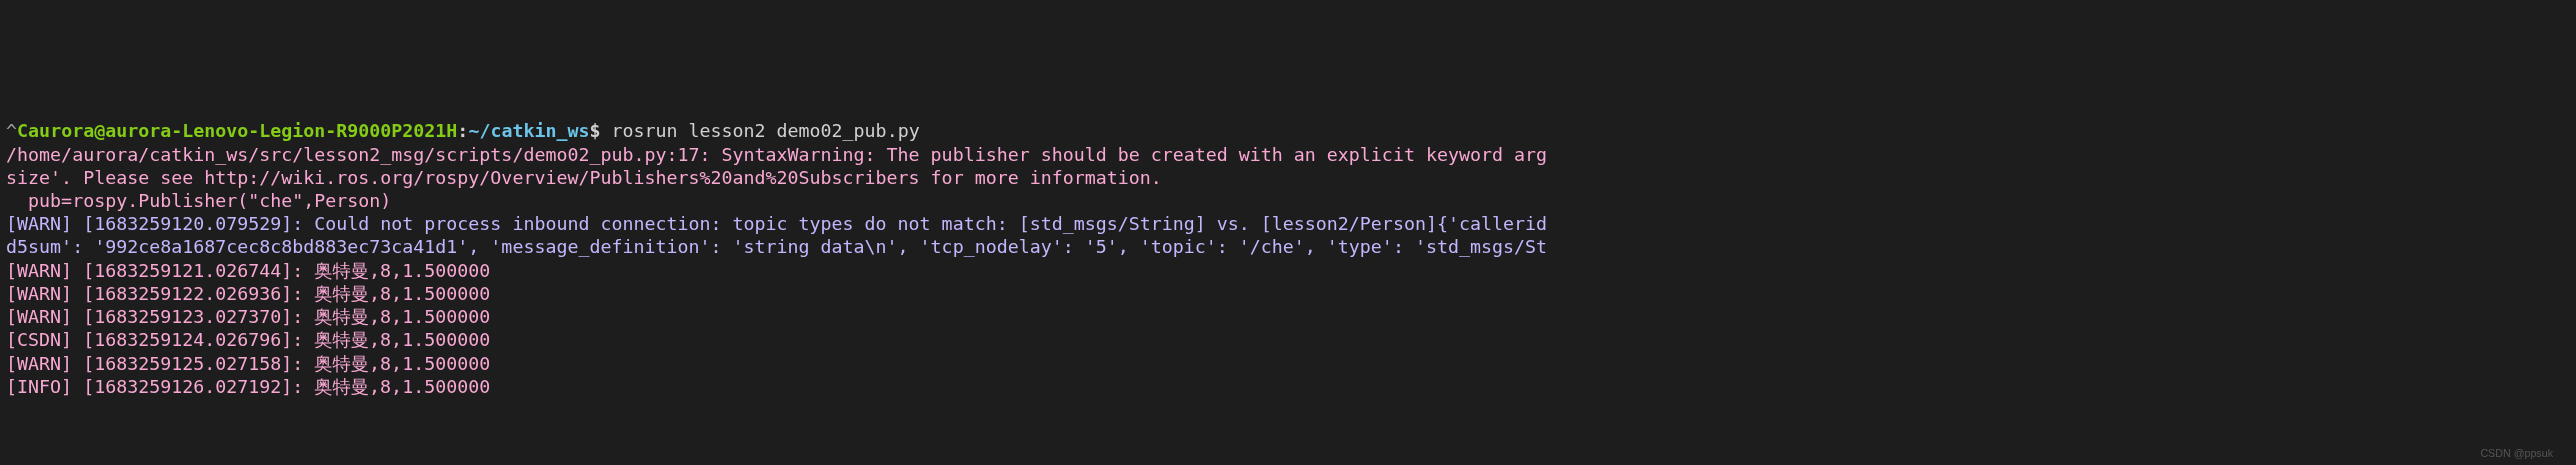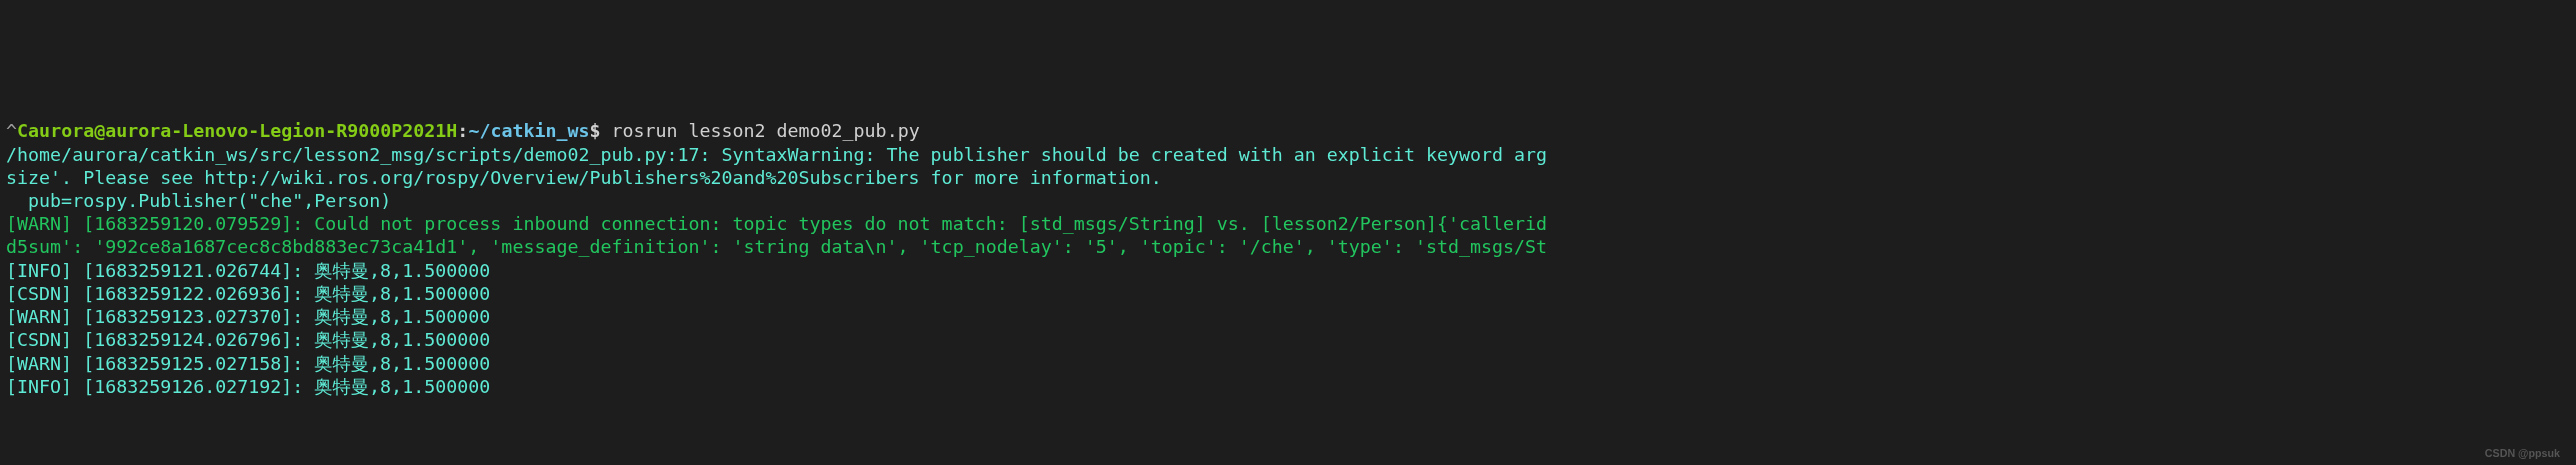--- a/index.html
+++ b/index.html
@@ -17,46 +17,45 @@
   }
   .term {
     padding: 3.1px 6.1px;
   }
   .prompt-caret { color: #9e9e9e; }
   .prompt-userhost { color: #84cc16; font-weight: bold; }
   .prompt-sep { color: #d0d0d0; font-weight: bold; }
   .prompt-path { color: #6cc4e8; font-weight: bold; }
   .prompt-dollar { color: #d0d0d0; font-weight: bold; }
   .cmd { color: #d0d0d0; }
-  .stdout { color: #5eead4; }
-  .warn { color: #22c55e; }
+  .stdout { color: #f9a8d4; }
+  .warn { color: #c4b5fd; }
   .watermark {
     position: absolute;
     bottom: 4.6px;
-    right: 16px;
+    right: 23px;
     font-size: 10.7px;
     color: #555;
     font-family: Arial, sans-serif;
     white-space: nowrap;
-    font-weight: bold;
   }
 </style>
 </head>
 <body>
 
 
 
 <div class="term"><span class="prompt-caret">^</span><span class="prompt-userhost">Caurora@aurora-Lenovo-Legion-R9000P2021H</span><span class="prompt-sep">:</span><span class="prompt-path">~/catkin_ws</span><span class="prompt-dollar">$</span><span class="cmd"> rosrun lesson2 demo02_pub.py</span>
 <span class="stdout">/home/aurora/catkin_ws/src/lesson2_msg/scripts/demo02_pub.py:17: SyntaxWarning: The publisher should be created with an explicit keyword arg</span>
 <span class="stdout">size'. Please see http://wiki.ros.org/rospy/Overview/Publishers%20and%20Subscribers for more information.</span>
 <span class="stdout">  pub=rospy.Publisher("che",Person)</span>
 <span class="warn">[WARN] [1683259120.079529]: Could not process inbound connection: topic types do not match: [std_msgs/String] vs. [lesson2/Person]{'callerid</span>
 <span class="warn">d5sum': '992ce8a1687cec8c8bd883ec73ca41d1', 'message_definition': 'string data\n', 'tcp_nodelay': '5', 'topic': '/che', 'type': 'std_msgs/St</span>
-<span class="stdout">[INFO] [1683259121.026744]: 奥特曼,8,1.500000</span>
-<span class="stdout">[CSDN] [1683259122.026936]: 奥特曼,8,1.500000</span>
+<span class="stdout">[WARN] [1683259121.026744]: 奥特曼,8,1.500000</span>
+<span class="stdout">[WARN] [1683259122.026936]: 奥特曼,8,1.500000</span>
 <span class="stdout">[WARN] [1683259123.027370]: 奥特曼,8,1.500000</span>
 <span class="stdout">[CSDN] [1683259124.026796]: 奥特曼,8,1.500000</span>
 <span class="stdout">[WARN] [1683259125.027158]: 奥特曼,8,1.500000</span>
 <span class="stdout">[INFO] [1683259126.027192]: 奥特曼,8,1.500000</span>
 </div>
 
 <div class="watermark">CSDN @ppsuk</div>
 
 
 

